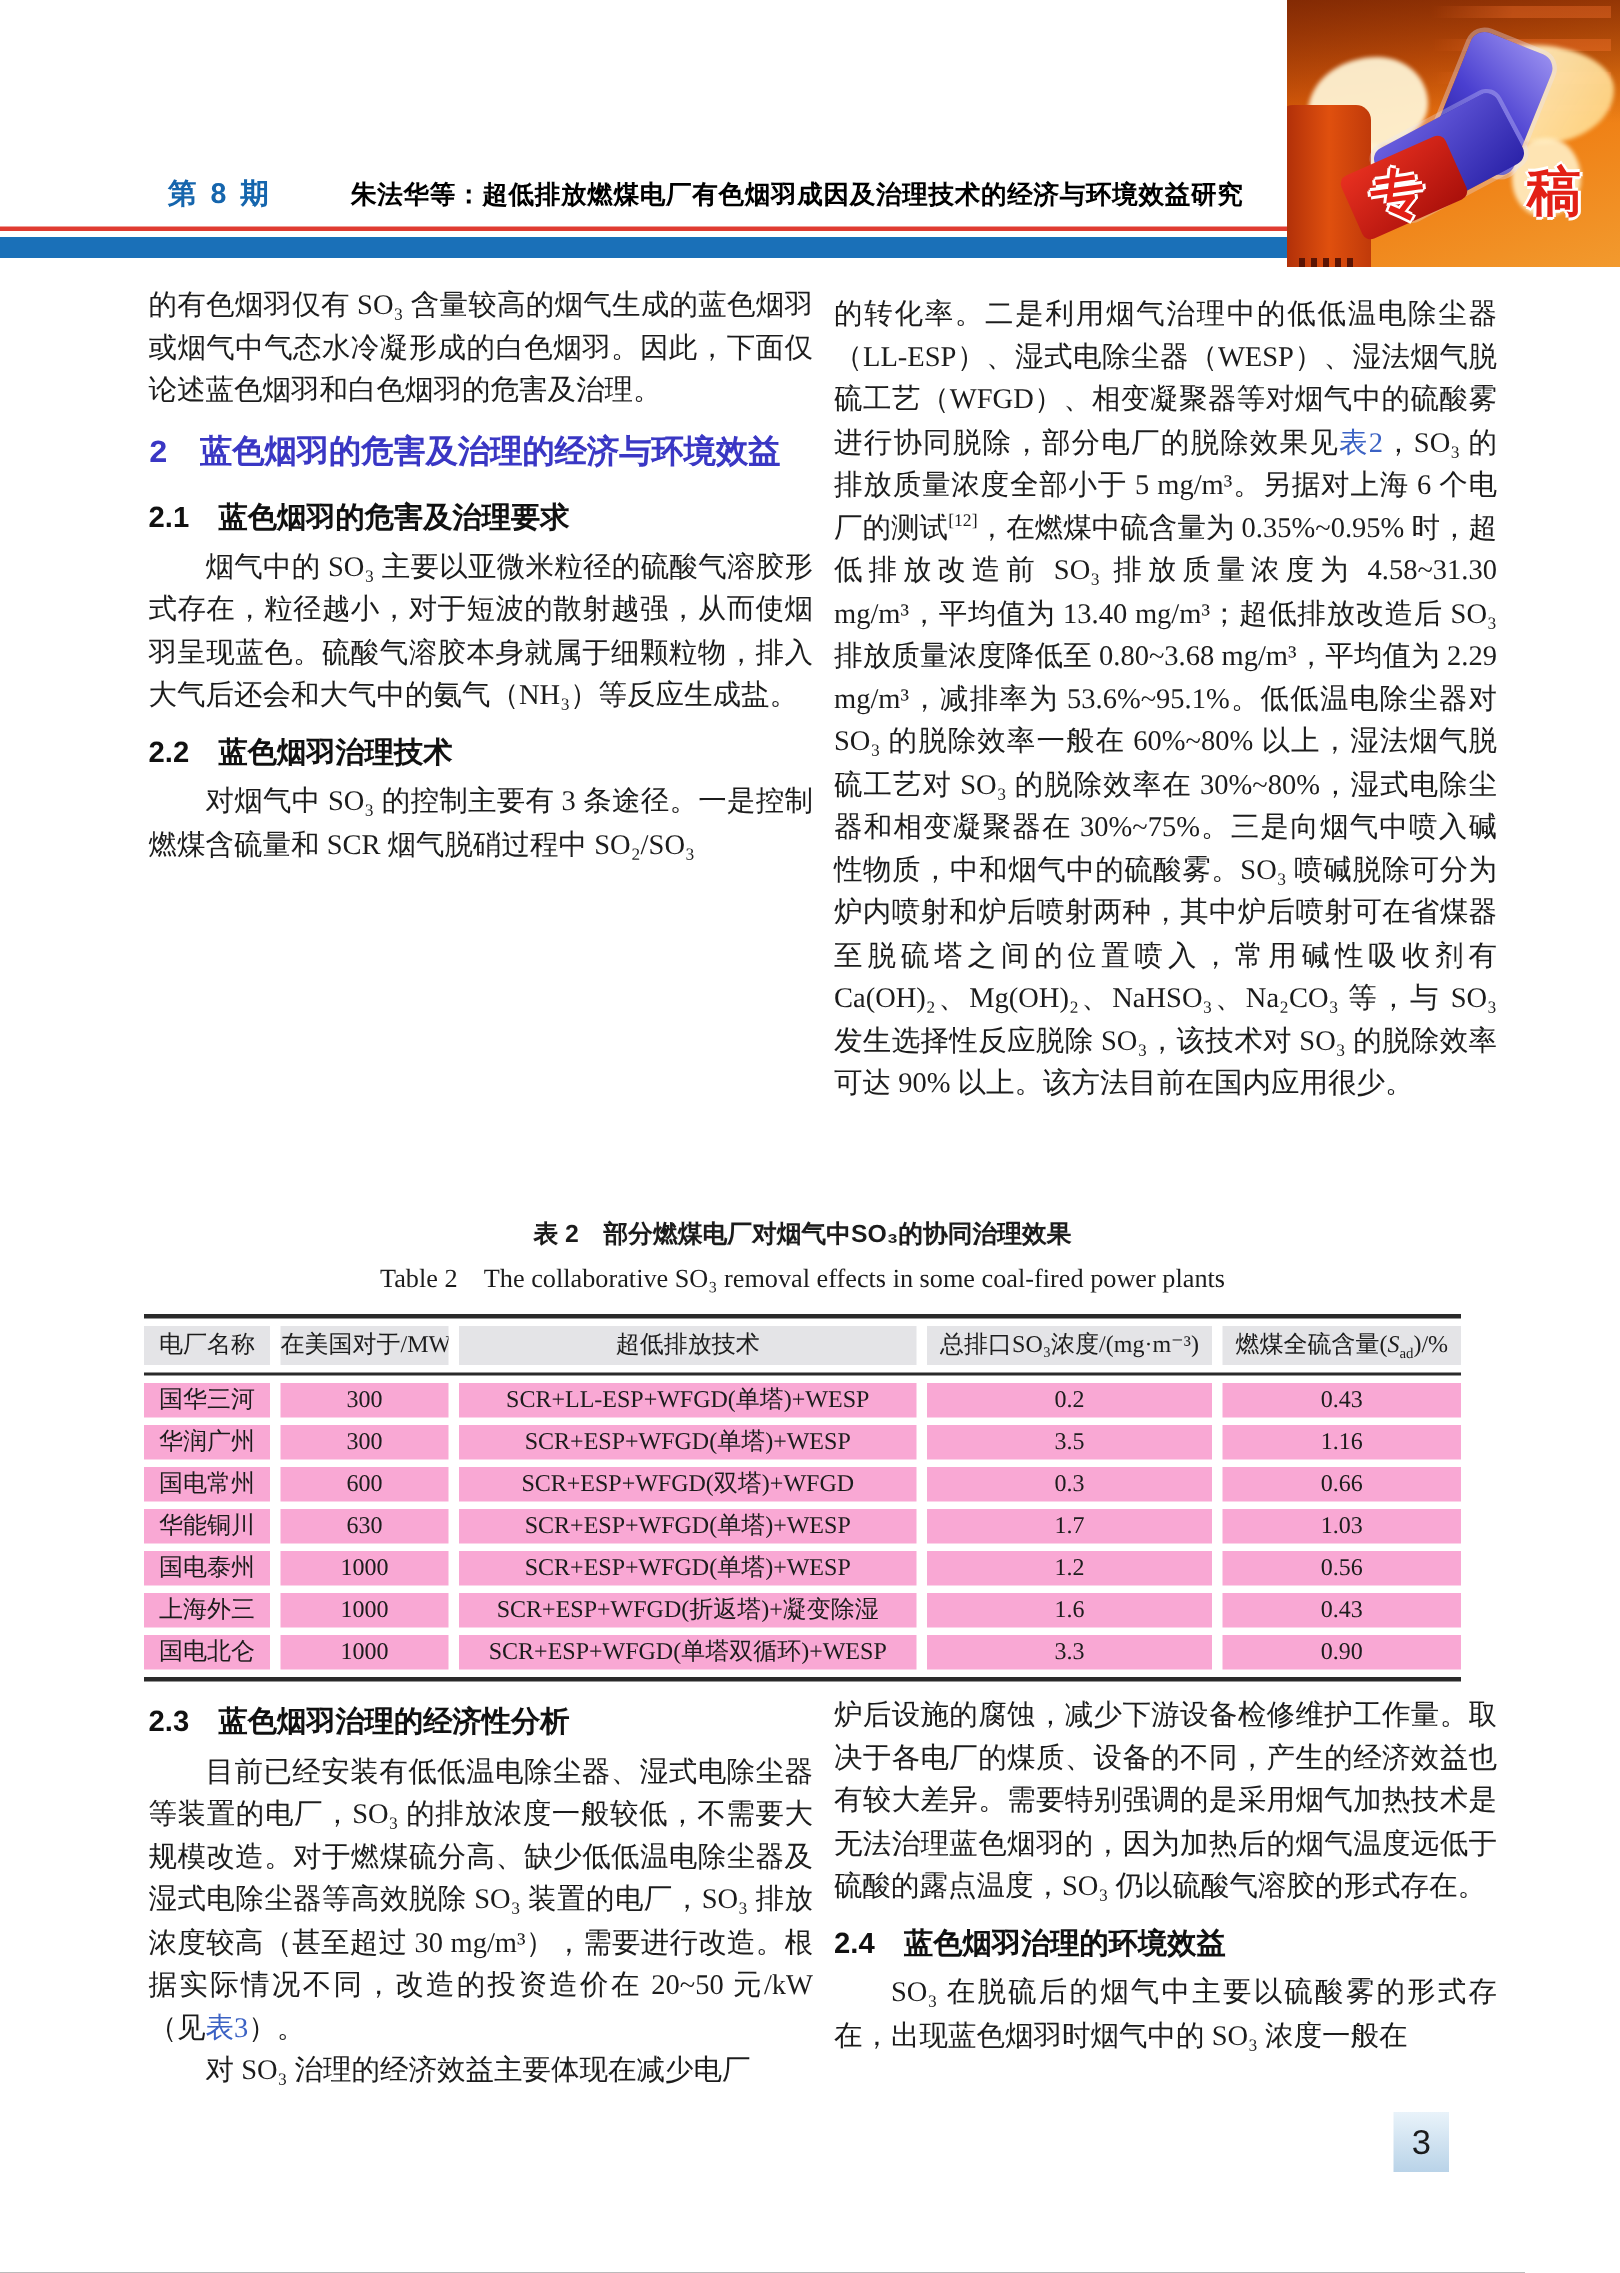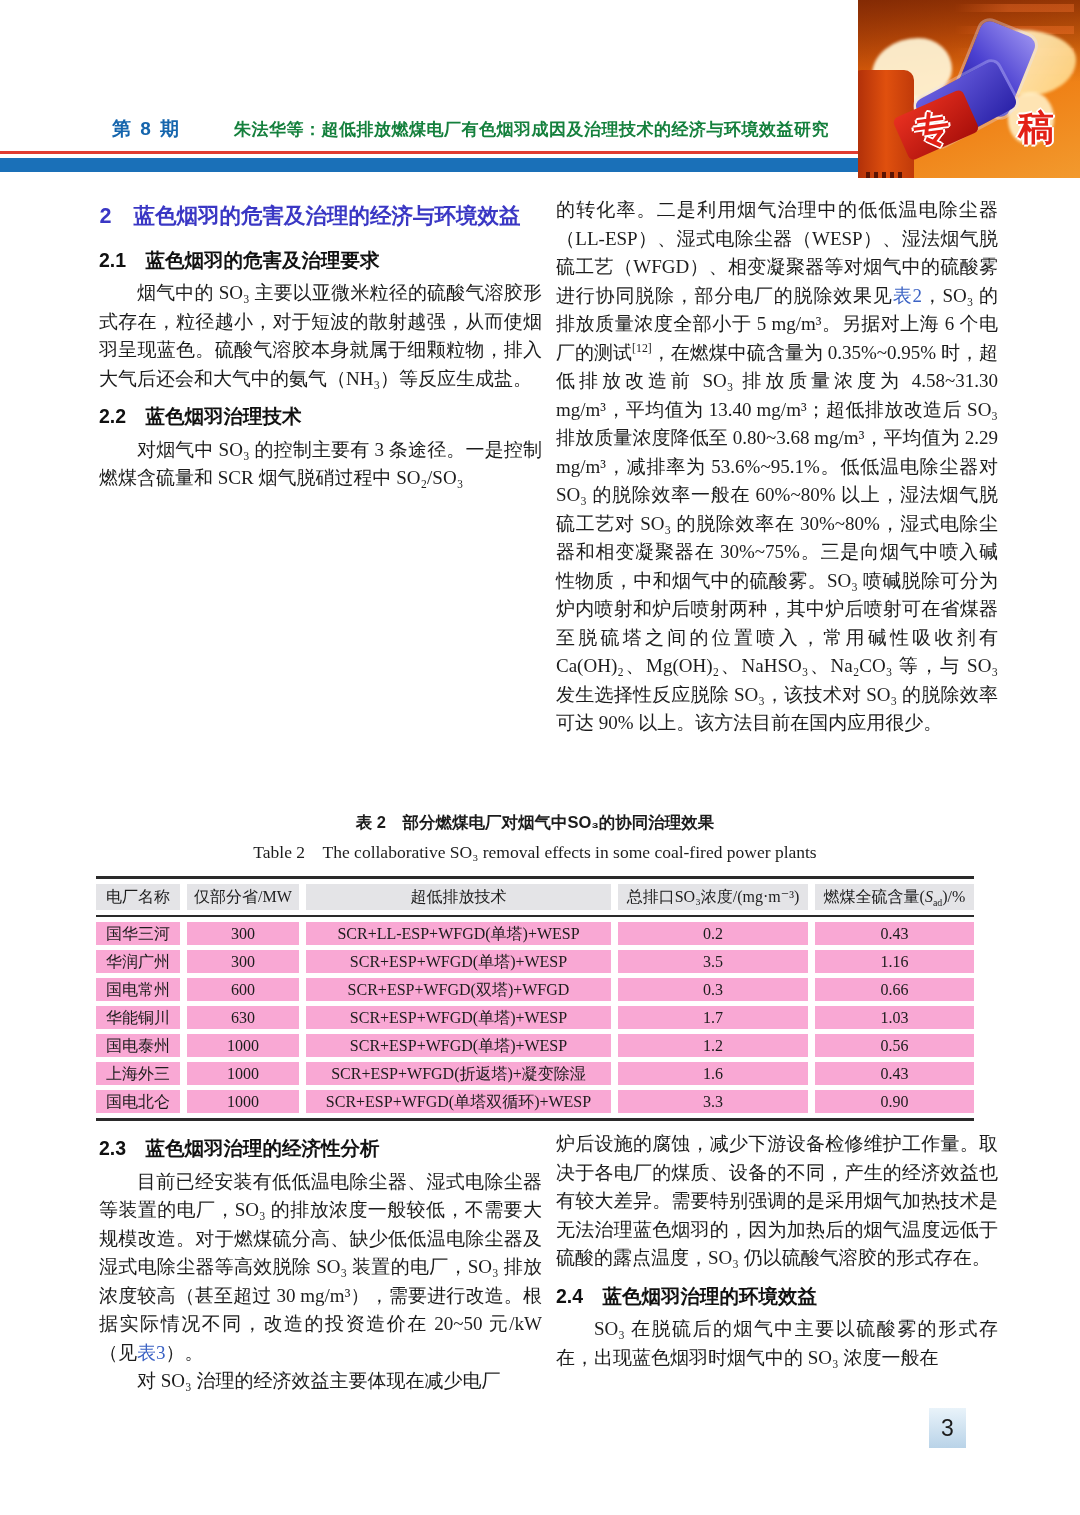--- a/index.html
+++ b/index.html
@@ -3,21 +3,21 @@
 <meta charset="utf-8">
 <style>
   html,body{margin:0;padding:0;background:#888;}
   .page{position:relative;width:1080px;height:1515px;background:#ffffff;margin:0 auto;overflow:hidden;
         font-family:"Liberation Serif","DejaVu Serif",serif;color:#1c1c1c;}
 
   
   .hdr-issue{position:absolute;left:112px;top:116px;font-family:"Liberation Sans","DejaVu Sans",sans-serif;
              font-weight:bold;font-size:19px;color:#1565ad;letter-spacing:2px;}
   .hdr-title{position:absolute;left:234px;top:118px;width:620px;font-family:"Liberation Sans","DejaVu Sans",sans-serif;
-             font-weight:bold;font-size:17px;color:#15803d;letter-spacing:0.5px;white-space:nowrap;}
+             font-weight:bold;font-size:17px;color:#000000;letter-spacing:0.5px;white-space:nowrap;}
   .rule-red{position:absolute;left:0;top:151px;width:862px;height:3px;background:#e03c31;}
   .rule-blue{position:absolute;left:0;top:158px;width:862px;height:14px;background:#1a70b8;}
 
   
   .badge{position:absolute;left:858px;top:0;width:222px;height:178px;overflow:hidden;
          background:linear-gradient(160deg,#b64509 0%,#d95c0a 28%,#ef7d12 55%,#f29a2e 100%);}
   .badge-board{position:absolute;left:0;top:0;width:100%;height:46%;
          background:linear-gradient(180deg,rgba(90,20,0,0.55),rgba(200,80,10,0));}
   .badge-ticks{position:absolute;right:6px;top:4px;width:120px;height:70px;opacity:.55;
          background:repeating-linear-gradient(180deg,rgba(255,120,50,.65) 0 8px,transparent 8px 22px);
@@ -104,38 +104,39 @@
         <div class="pillar-dots"></div>
       </div>
     <div class="rib-a"></div>
     <div class="rib-b"></div>
     <div class="rib-red"></div>
     <span class="badge-char char-1">专</span>
     <span class="badge-char char-2">稿</span>
   </div>
 
   <div class="col lt">
+    <p>的有色烟羽仅有 SO₃ 含量较高的烟气生成的蓝色烟羽或烟气中气态水冷凝形成的白色烟羽。因此，下面仅论述蓝色烟羽和白色烟羽的危害及治理。</p>
     <div class="h2">2　蓝色烟羽的危害及治理的经济与环境效益</div>
     <div class="h3">2.1　蓝色烟羽的危害及治理要求</div>
     <p class="ind">烟气中的 SO₃ 主要以亚微米粒径的硫酸气溶胶形式存在，粒径越小，对于短波的散射越强，从而使烟羽呈现蓝色。硫酸气溶胶本身就属于细颗粒物，排入大气后还会和大气中的氨气（NH₃）等反应生成盐。</p>
     <div class="h3">2.2　蓝色烟羽治理技术</div>
     <p class="ind">对烟气中 SO₃ 的控制主要有 3 条途径。一是控制燃煤含硫量和 SCR 烟气脱硝过程中 SO₂/SO₃</p>
   </div>
 
   <div class="col rt">
     <p><span>的转化率。二是利用烟气治理中的低低温电除尘器（LL-ESP）、湿式电除尘器（WESP）、湿法烟气脱硫工艺（WFGD）、相变凝聚器等对烟气中的硫酸雾进行协同脱除，部分电厂的脱除效果见</span><span class="seg-link">表2</span><span>，SO₃ 的排放质量浓度全部小于 5 mg/m³。另据对上海 6 个电厂的测试</span><span class="seg-sup">[12]</span><span>，在燃煤中硫含量为 0.35%~0.95% 时，超低排放改造前 SO₃ 排放质量浓度为 4.58~31.30 mg/m³，平均值为 13.40 mg/m³；超低排放改造后 SO₃ 排放质量浓度降低至 0.80~3.68 mg/m³，平均值为 2.29 mg/m³，减排率为 53.6%~95.1%。低低温电除尘器对 SO₃ 的脱除效率一般在 60%~80% 以上，湿法烟气脱硫工艺对 SO₃ 的脱除效率在 30%~80%，湿式电除尘器和相变凝聚器在 30%~75%。三是向烟气中喷入碱性物质，中和烟气中的硫酸雾。SO₃ 喷碱脱除可分为炉内喷射和炉后喷射两种，其中炉后喷射可在省煤器至脱硫塔之间的位置喷入，常用碱性吸收剂有 Ca(OH)₂、Mg(OH)₂、NaHSO₃、Na₂CO₃ 等，与 SO₃ 发生选择性反应脱除 SO₃，该技术对 SO₃ 的脱除效率可达 90% 以上。该方法目前在国内应用很少。</span></p>
   </div>
 
   <div class="tblock">
     <div class="cap-cn">表 2　部分燃煤电厂对烟气中SO₃的协同治理效果</div>
     <div class="cap-en">Table 2　The collaborative SO₃ removal effects in some coal-fired power plants</div>
     <div class="tbl" id="so3-table">
         <div class="t-row t-head">
           <div class="t-cell">电厂名称</div>
-          <div class="t-cell">仅部分省/MW</div>
+          <div class="t-cell">在美国对于/MW</div>
           <div class="t-cell">超低排放技术</div>
           <div class="t-cell">总排口SO₃浓度/(mg·m⁻³)</div>
           <div class="t-cell">燃煤全硫含量(<i>S</i><sub>ad</sub>)/%</div>
         </div>
         <div class="t-headrule"></div>
         <div class="t-row">
           <div class="t-cell">国华三河</div>
           <div class="t-cell">300</div>
           <div class="t-cell">SCR+LL-ESP+WFGD(单塔)+WESP</div>
           <div class="t-cell">0.2</div>

